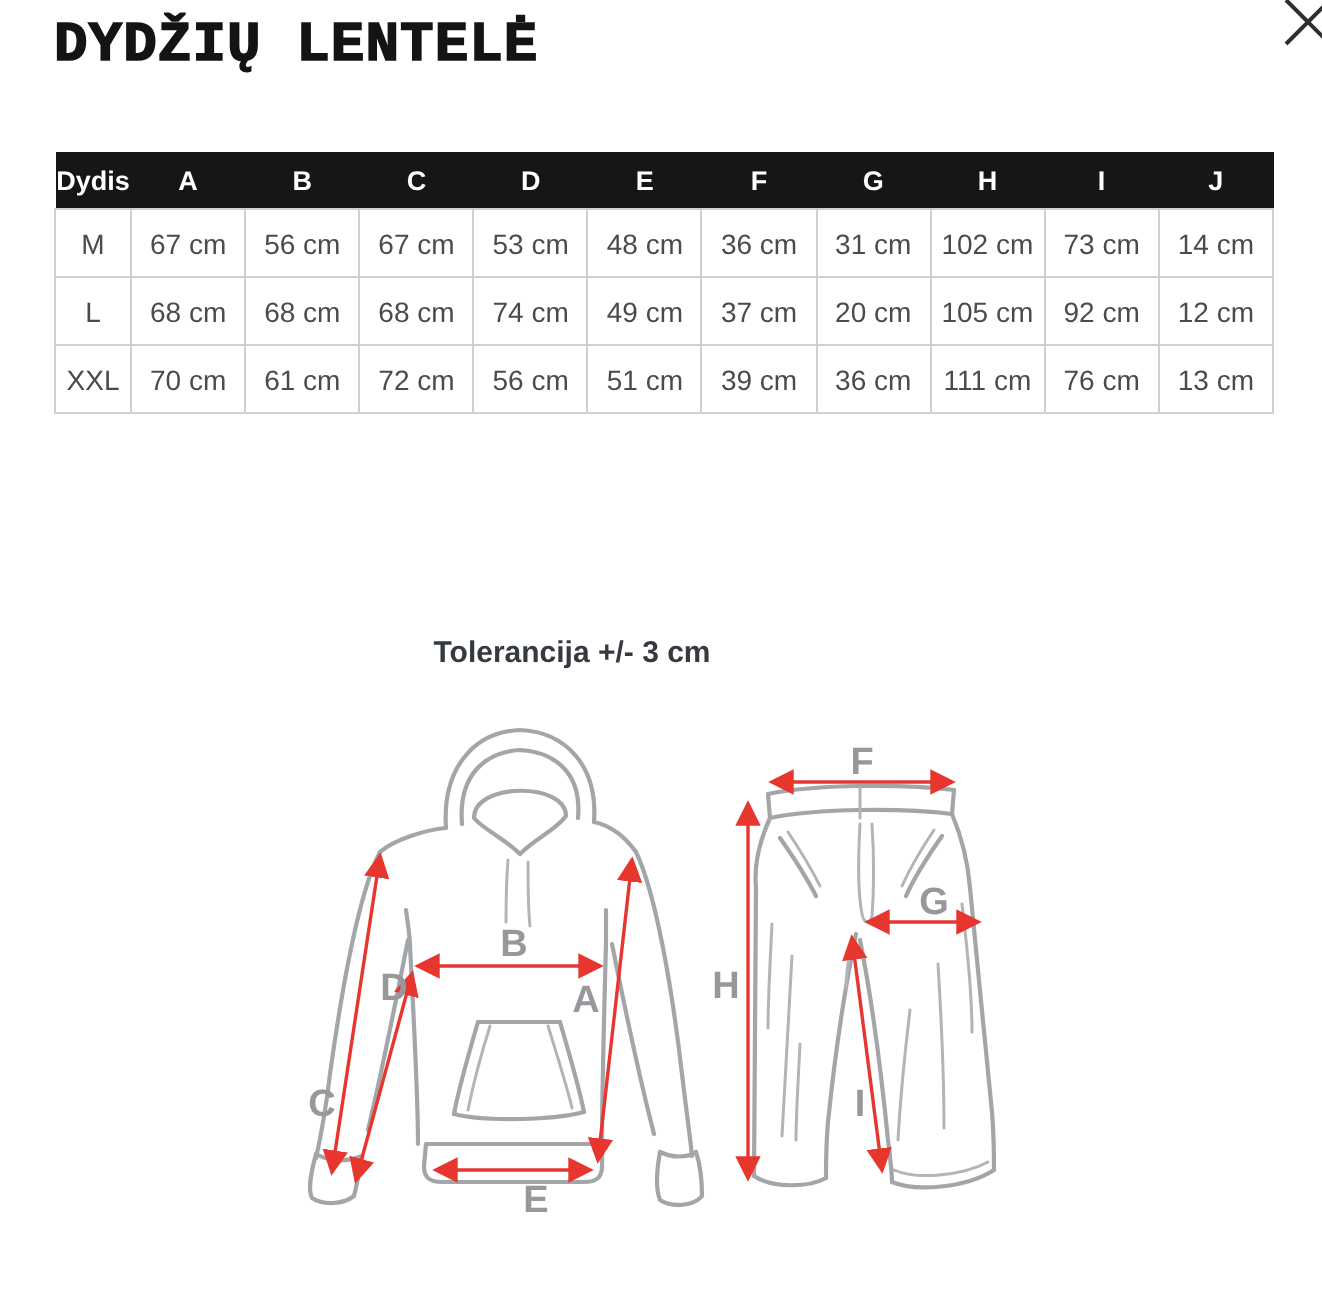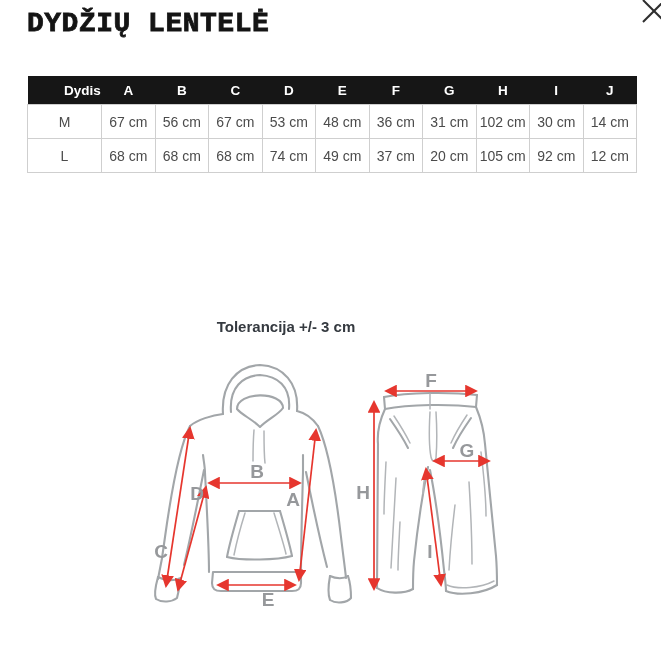--- a/index.html
+++ b/index.html
@@ -22,21 +22,21 @@
   .close-btn svg{display:block;}
   table.size-table{
     position:absolute;left:27px;top:76px;width:610px;
     border-collapse:collapse;table-layout:fixed;
   }
   table.size-table thead th{
     background:var(--header-bg,#161616);color:#ffffff;
     font-size:13.5px;font-weight:bold;height:28px;padding:0;
     text-align:center;vertical-align:middle;border:none;
   }
-  table.size-table thead th:first-child{width:38px;padding-left:36px;}
+  table.size-table thead th:first-child{width:38px;}
   table.size-table tbody td{
     border:1px solid #cfcfcf;background:#ffffff;
     color:#4b4b4b;font-size:14px;height:33px;padding:0;
     text-align:center;vertical-align:middle;white-space:nowrap;
   }
   .tolerance-note{
     position:absolute;left:0;top:318px;width:572px;
     text-align:center;font-size:15px;font-weight:bold;color:#353a40;
   }
   svg.diagram{position:absolute;left:0;top:0;}
@@ -80,35 +80,48 @@
       <tr>
         <td>M</td>
         <td>67 cm</td>
         <td>56 cm</td>
         <td>67 cm</td>
         <td>53 cm</td>
         <td>48 cm</td>
         <td>36 cm</td>
         <td>31 cm</td>
         <td>102 cm</td>
-        <td>30 cm</td>
+        <td>73 cm</td>
         <td>14 cm</td>
       </tr>
       <tr>
         <td>L</td>
         <td>68 cm</td>
         <td>68 cm</td>
         <td>68 cm</td>
         <td>74 cm</td>
         <td>49 cm</td>
         <td>37 cm</td>
         <td>20 cm</td>
         <td>105 cm</td>
         <td>92 cm</td>
         <td>12 cm</td>
+      </tr>
+      <tr>
+        <td>XXL</td>
+        <td>70 cm</td>
+        <td>61 cm</td>
+        <td>72 cm</td>
+        <td>56 cm</td>
+        <td>51 cm</td>
+        <td>39 cm</td>
+        <td>36 cm</td>
+        <td>111 cm</td>
+        <td>76 cm</td>
+        <td>13 cm</td>
       </tr>
     </tbody>
 </table>
 
 <div class="tolerance-note">Tolerancija +/- 3 cm</div>
 
 <svg class="diagram" width="661" height="658" viewBox="0 0 661 658">
   <defs>
     <marker id="ah" viewBox="0 0 10 10" refX="8.5" refY="5" markerWidth="7.5" markerHeight="7.5" orient="auto-start-reverse">
       <path d="M0,0 L10,5 L0,10 Z"></path>

